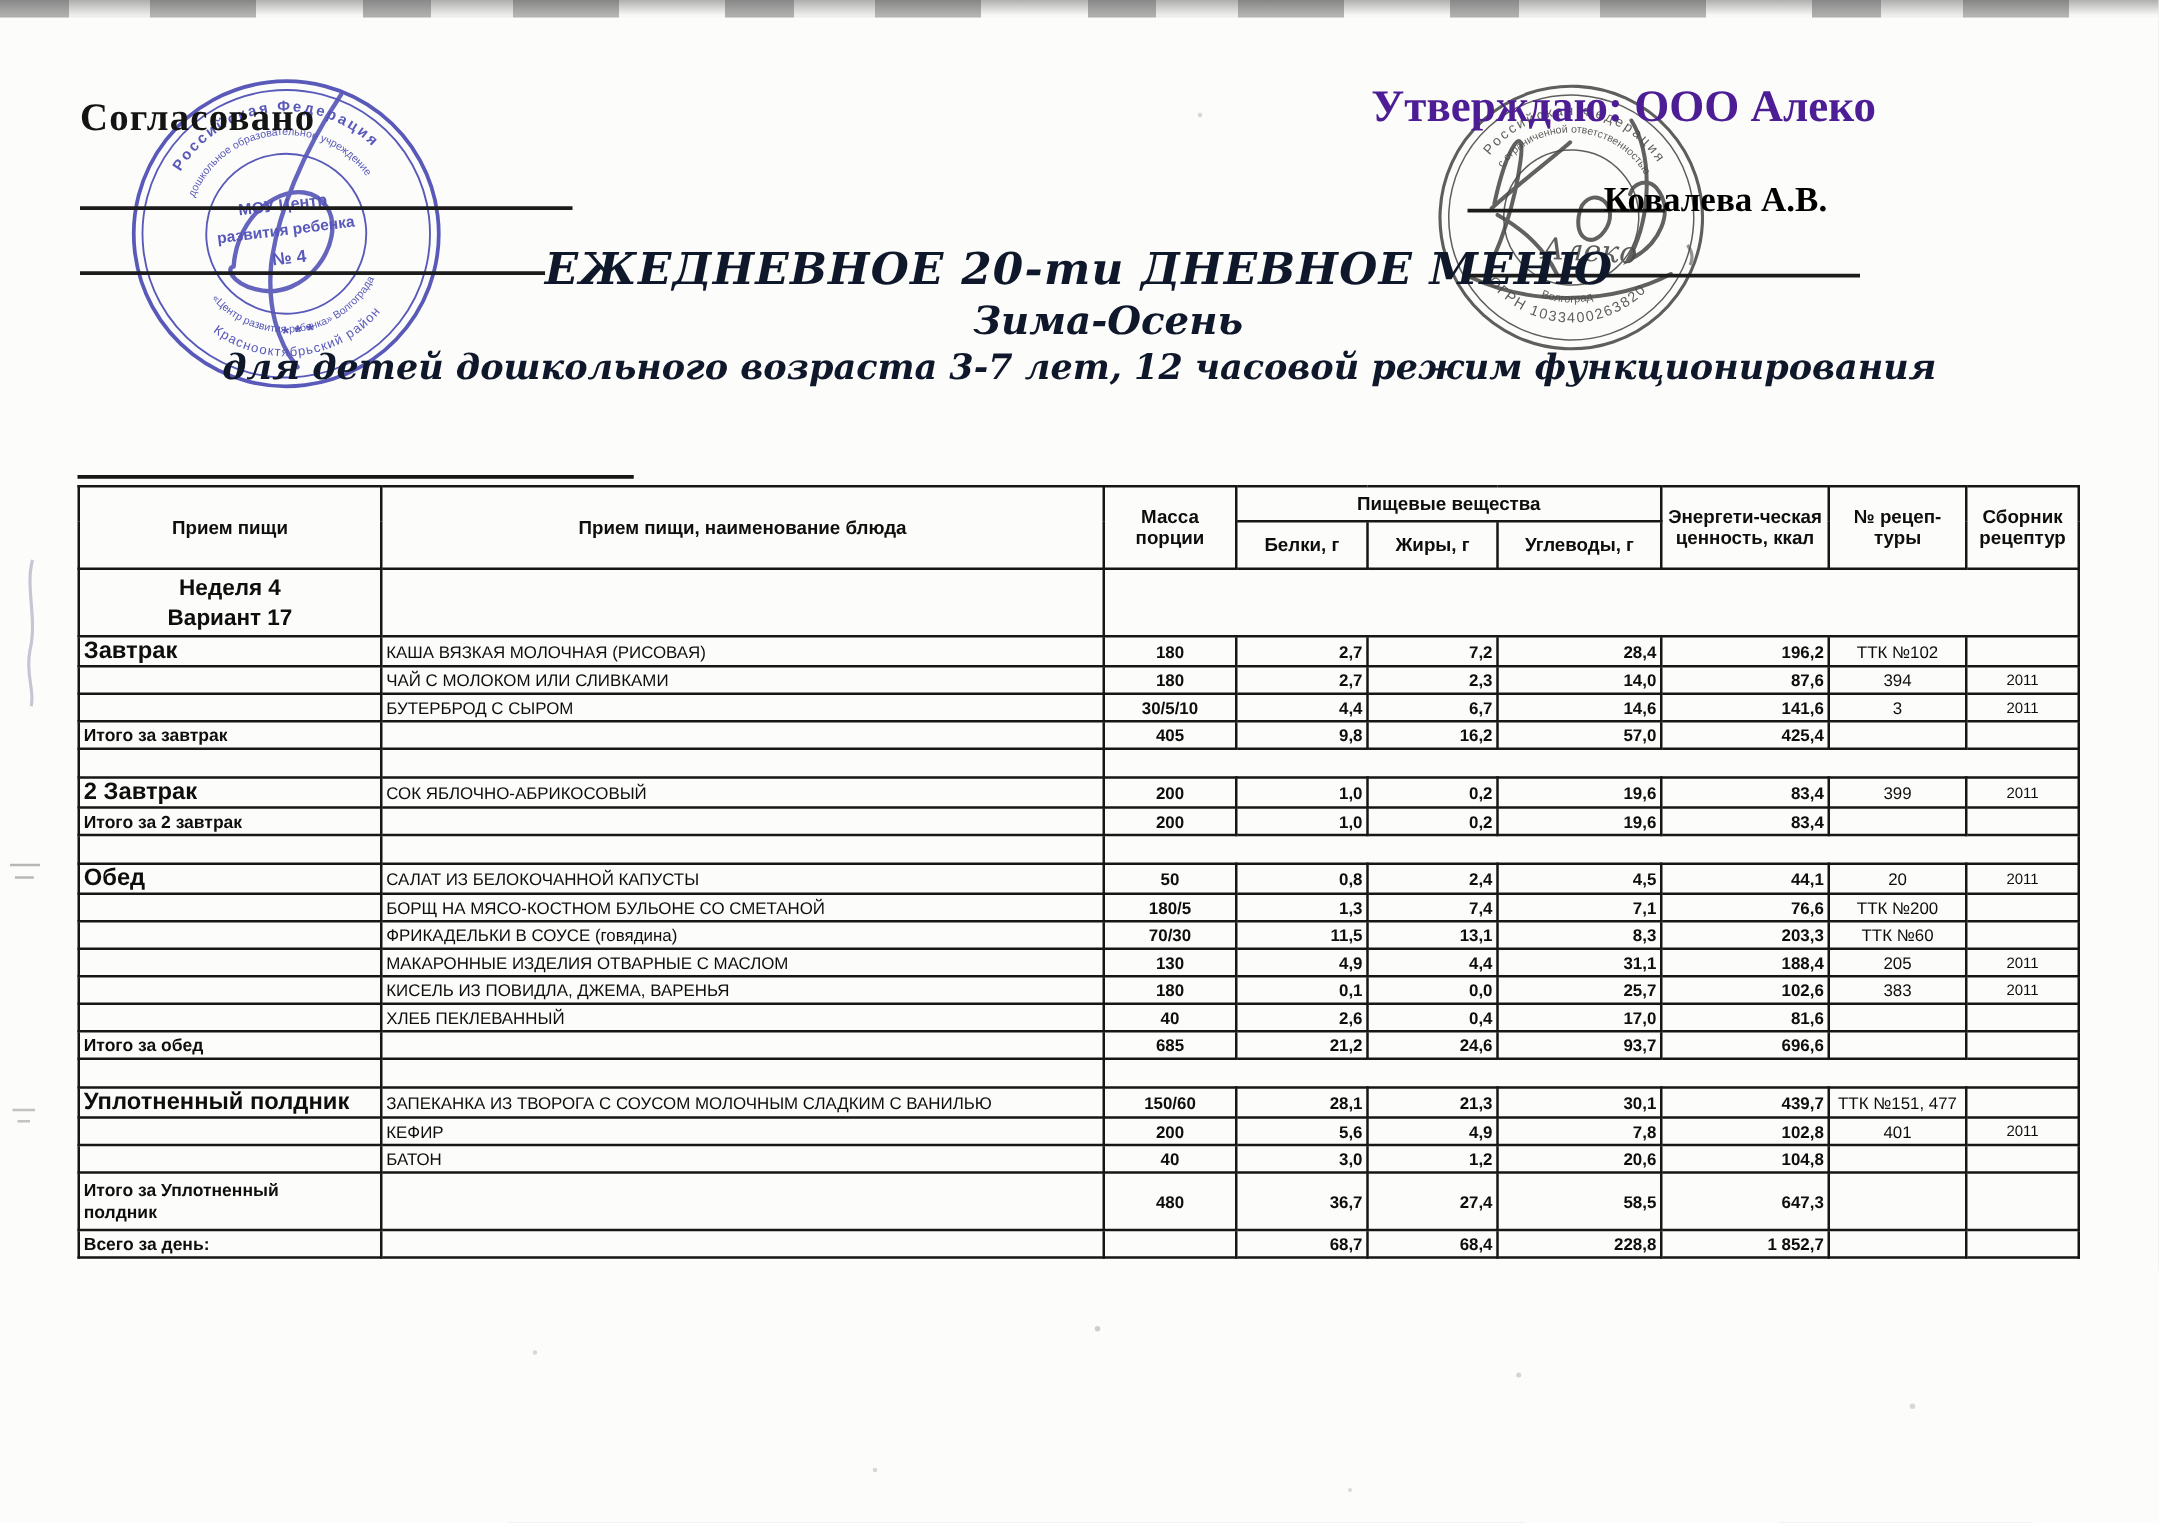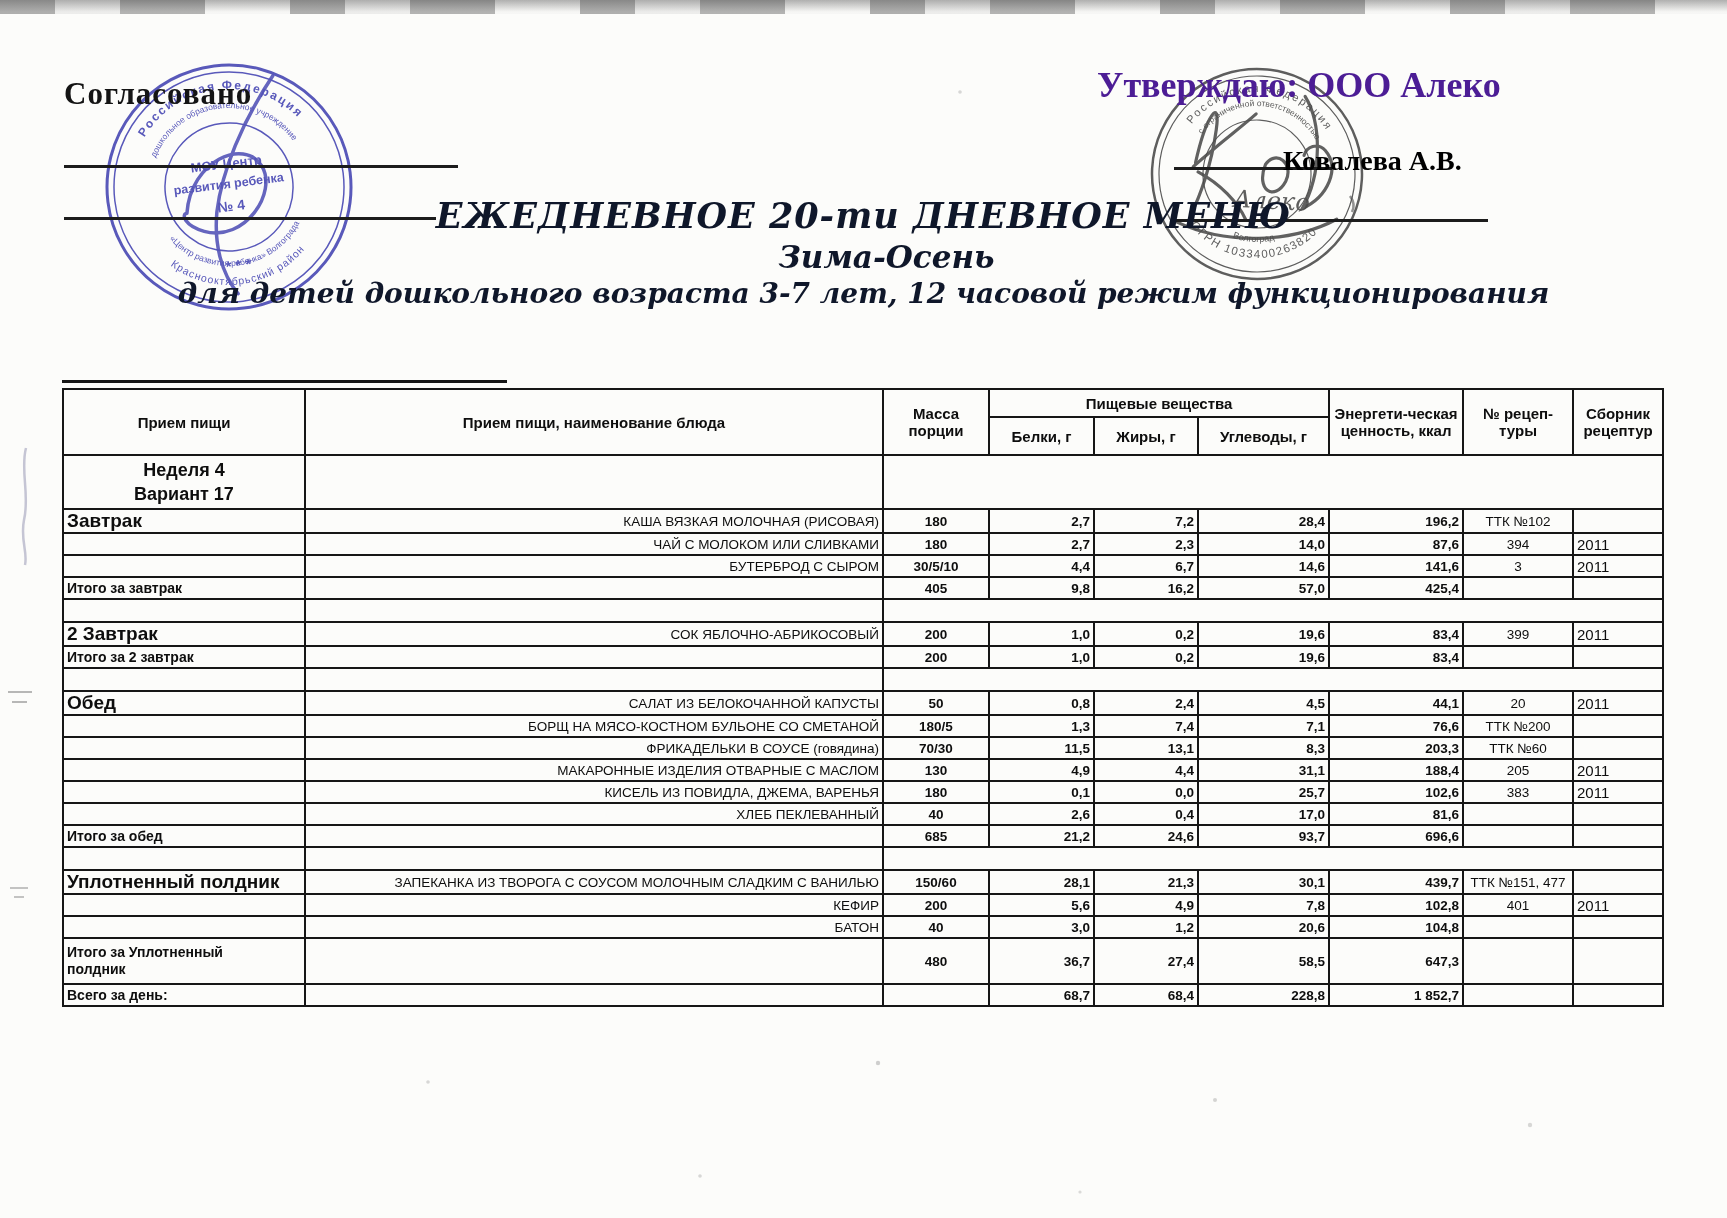--- a/index.html
+++ b/index.html
@@ -69,25 +69,25 @@
   .thead-r1{height:28px;}
   .thead-r2{height:38px;}
   .week-row{height:54px;}
   .week-cell{font-weight:bold;font-size:18px;text-align:center;line-height:24px;}
   .dish-row{height:22px;}
   .sep-row{height:23px;}
   .tall-row{height:46px;}
   .meal-cell{font-weight:bold;font-size:14px;text-align:left;padding-left:5px;}
   .meal-section{font-size:19px;}
   .meal-total{font-size:14px;white-space:normal;line-height:17px;}
-  .dish-cell{font-size:13.5px;text-align:right;padding-left:5px;}
+  .dish-cell{font-size:13.5px;text-align:left;padding-left:5px;}
   .mass-cell{font-size:13.5px;font-weight:bold;text-align:center;}
   .num-cell{font-size:13.5px;font-weight:bold;text-align:right;padding-right:4px;}
   .rec-cell{font-size:13.5px;text-align:center;}
-  .src-cell{font-size:15px;text-align:left;}
+  .src-cell{font-size:12px;text-align:center;}
 
   .cook{
     position:absolute;left:64px;top:1002px;z-index:2;
     font-size:17px;font-weight:bold;color:#111;
   }
   .cook-line{display:inline-block;width:470px;height:2px;background:#222;margin-left:8px;vertical-align:-2px;}
 
   .artifacts{position:absolute;left:0;top:0;z-index:0;pointer-events:none;}
 </style>
 </head>

